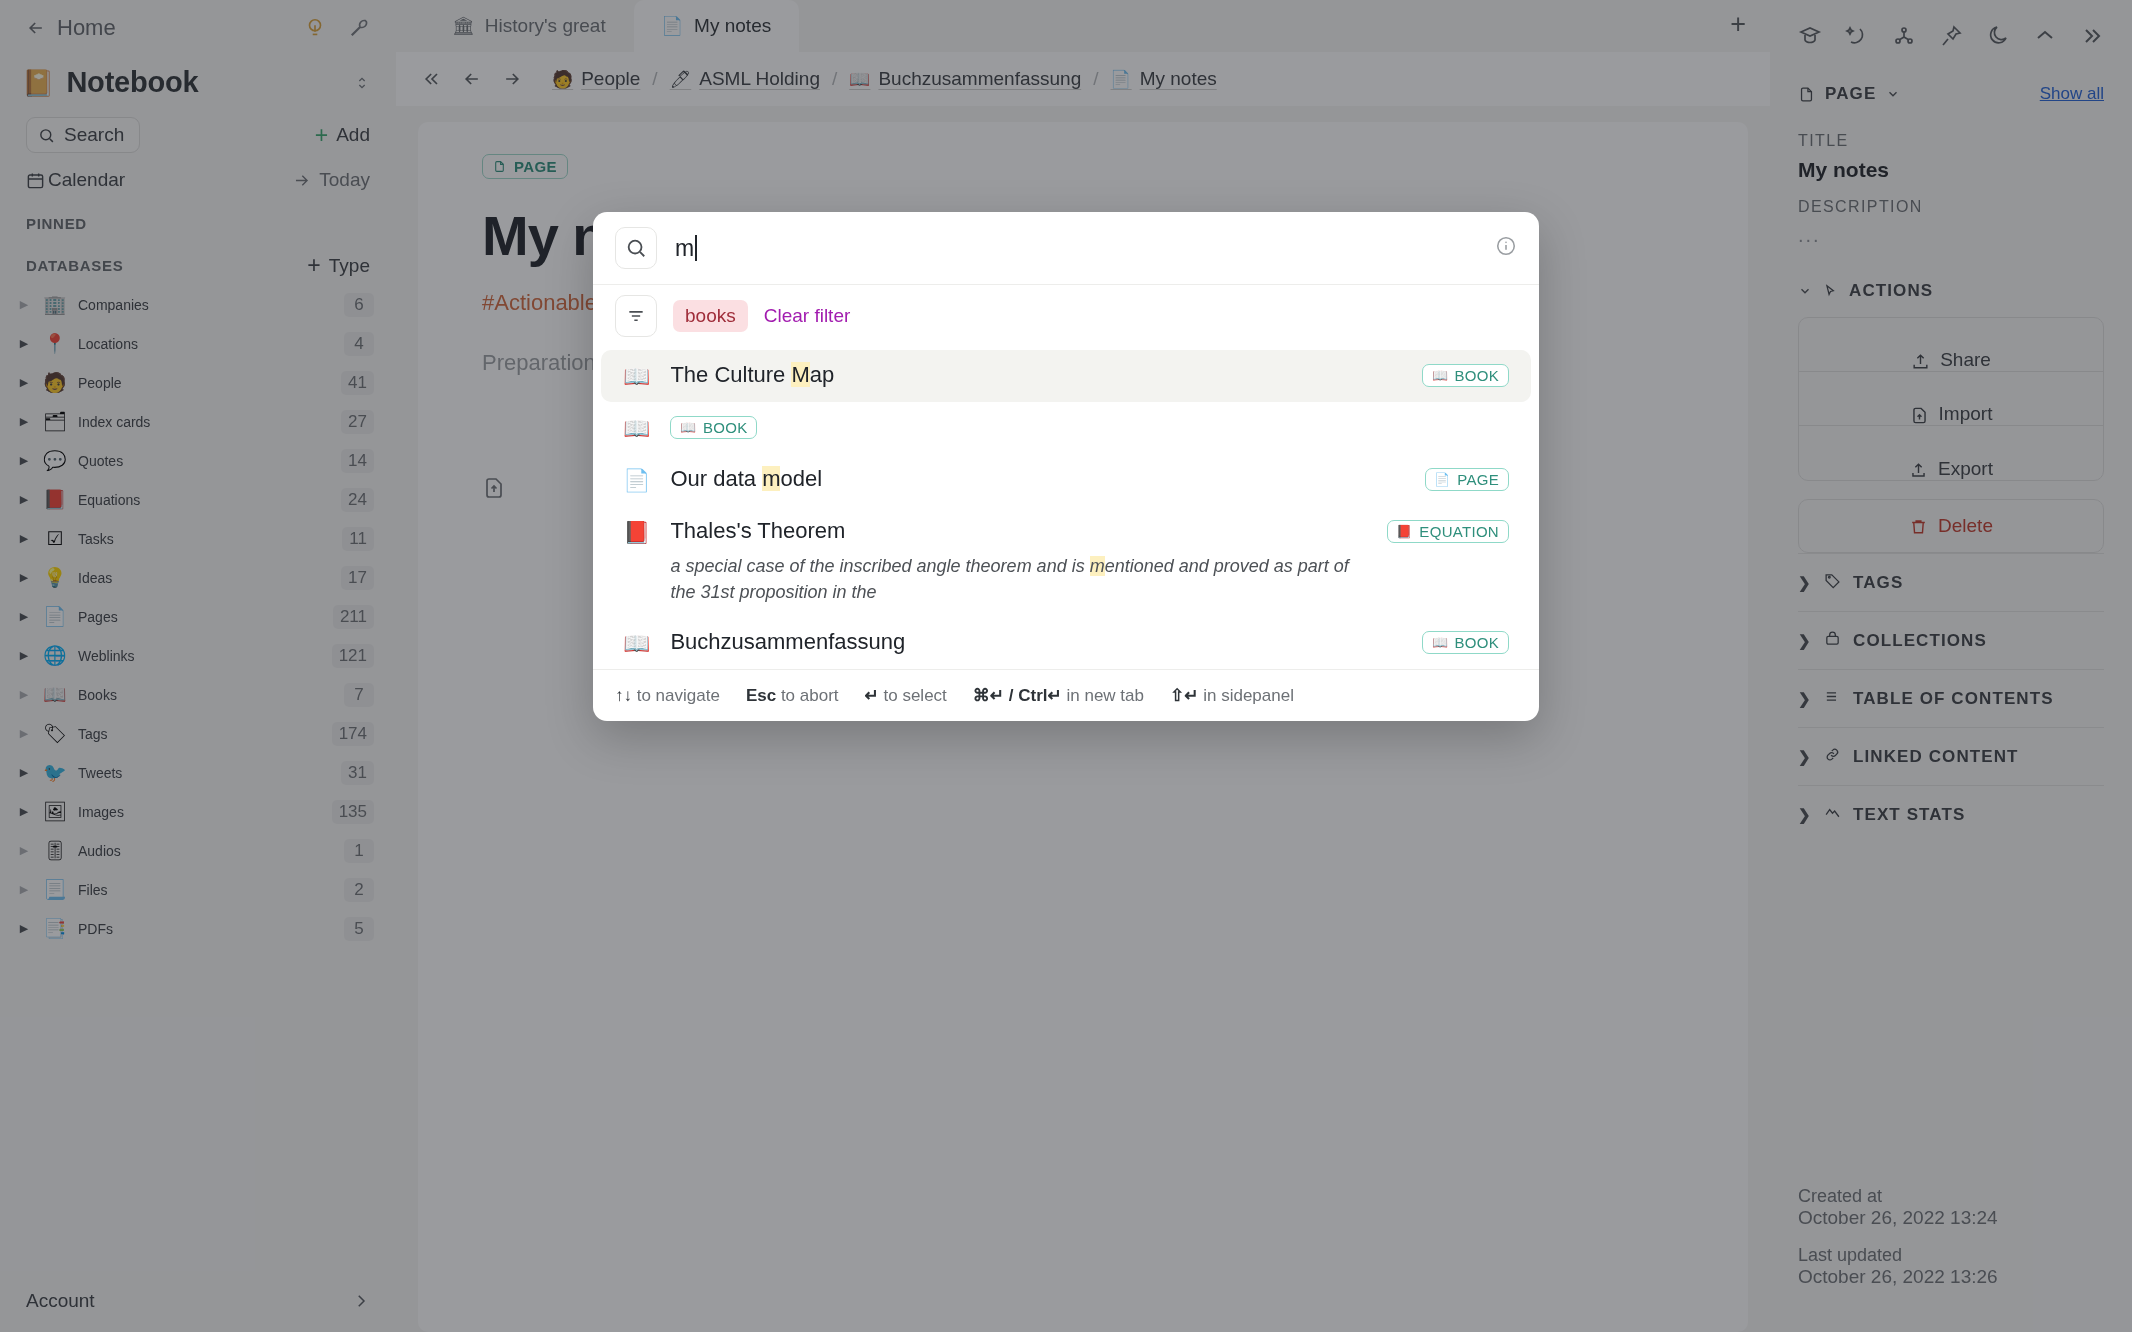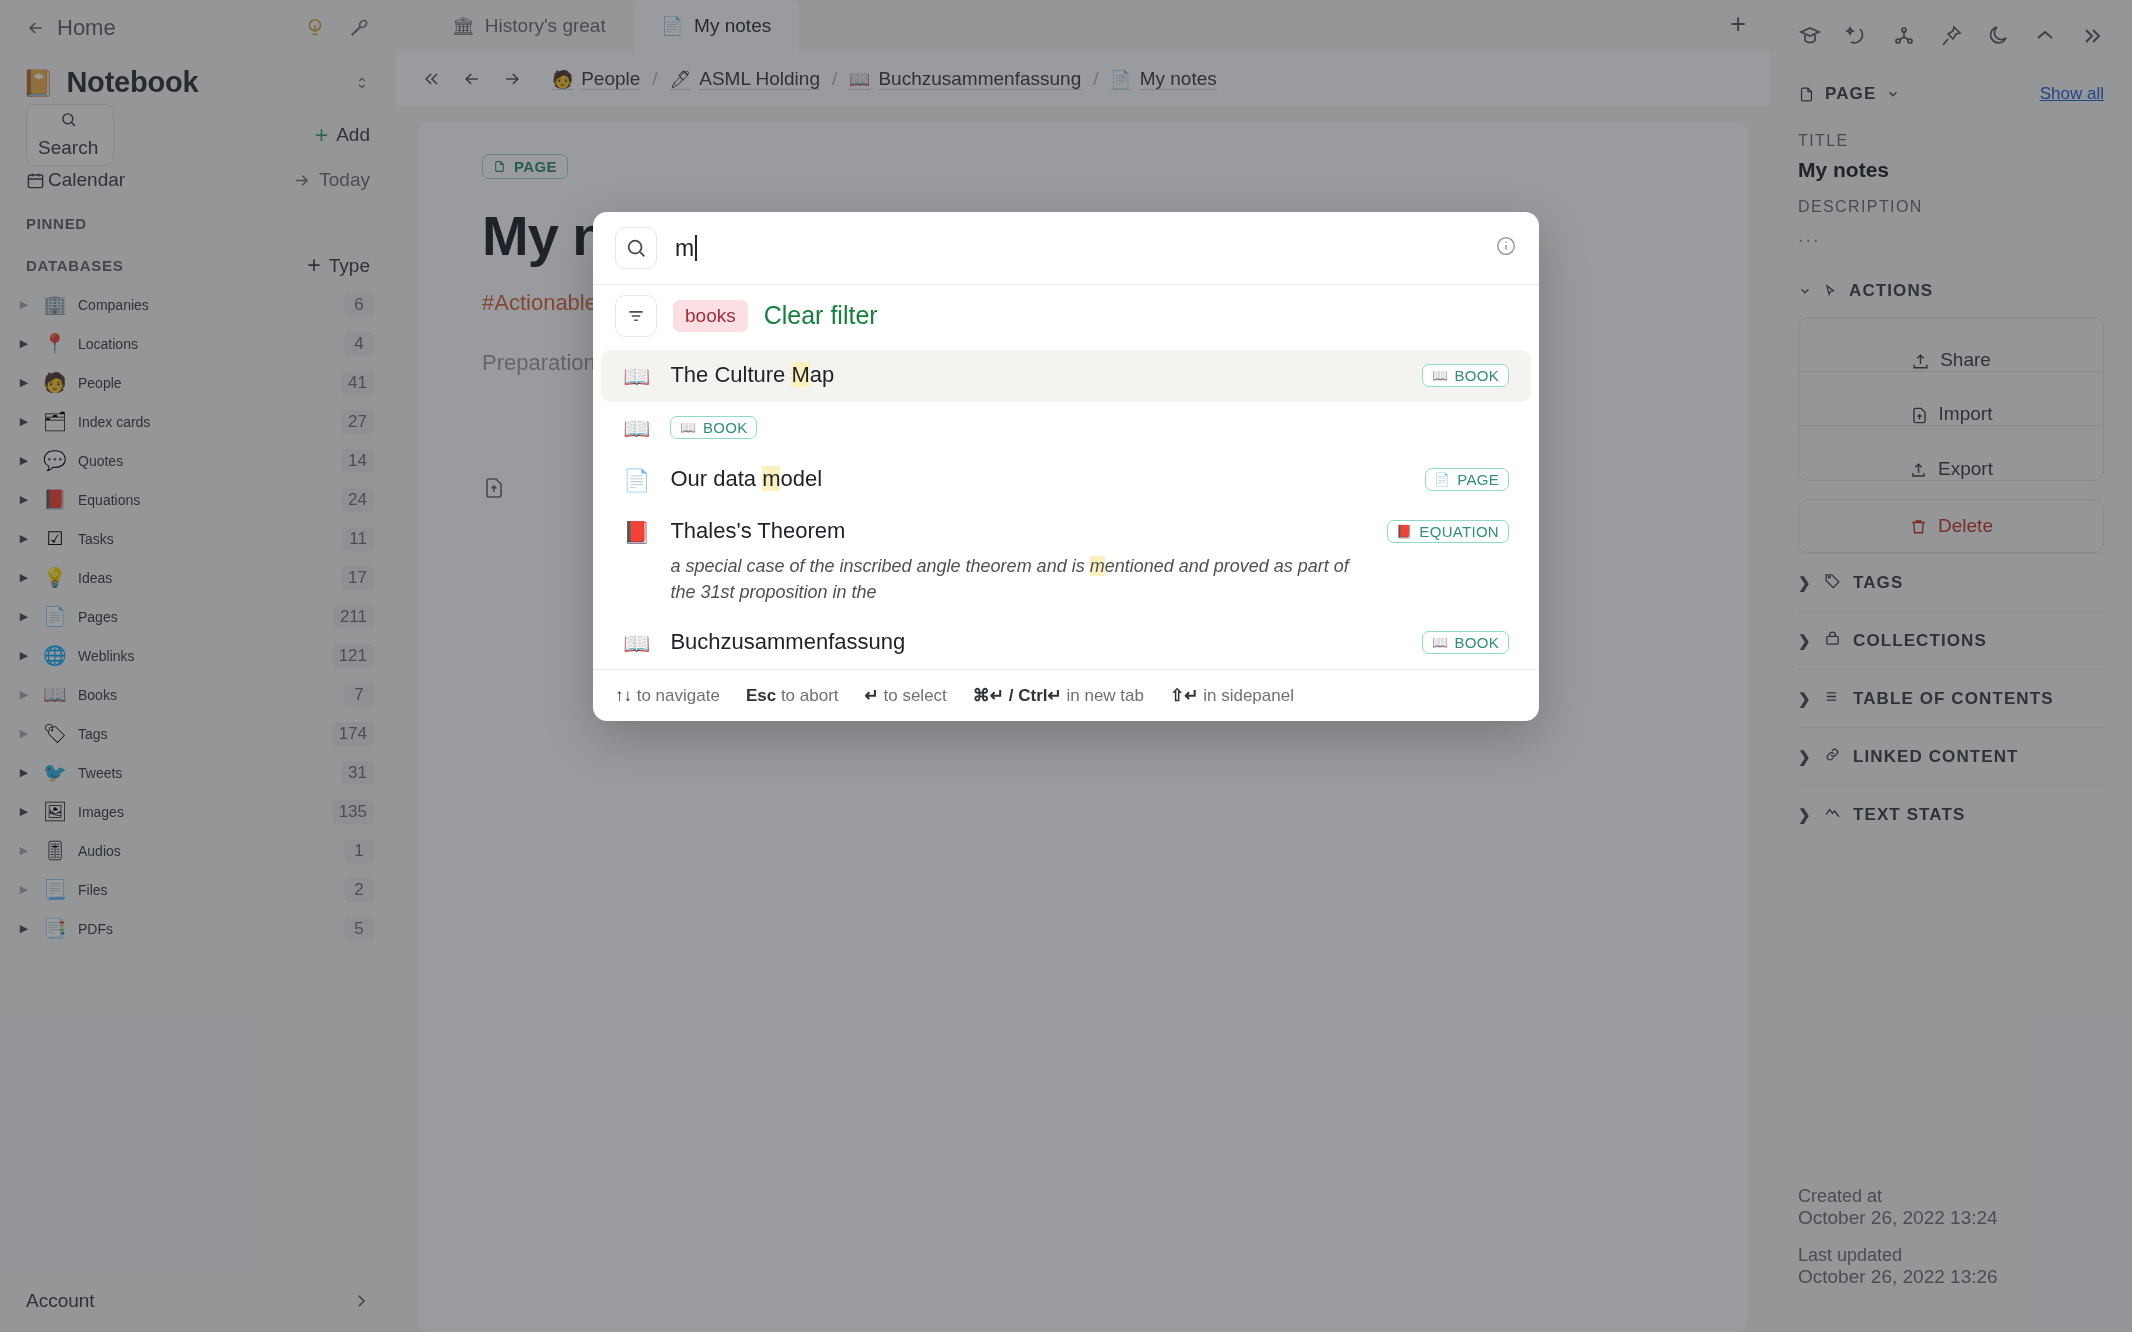--- a/index.html
+++ b/index.html
@@ -40,21 +40,21 @@
   .nb-chev { margin-left: auto; color: #70747a; }
 
   .sb-row {
     display: flex; align-items: center;
     padding: 0 26px; height: 44px; gap: 10px;
   }
   .search-box {
     display: inline-flex; align-items: center; gap: 9px;
     border: 1px solid #dcdcda; border-radius: 9px;
     padding: 6px 15px 6px 11px; background: #f9f9f8;
-    color: #3c4045; font-size: 19px; flex-direction: column;
+    color: #3c4045; font-size: 19px;
   }
   .add-btn { margin-left: auto; display: inline-flex; align-items: center; gap: 8px; color: #3c4045; font-size: 19px; }
   .add-plus { color: #3aa76d; font-size: 23px; line-height: 1; }
 
   .cal-row { display: flex; align-items: center; padding: 4px 26px 0 26px; height: 42px; }
   .cal-left { display: inline-flex; align-items: center; gap: 3px; color: #3c4045; font-size: 19px; }
   .cal-right { margin-left: auto; display: inline-flex; align-items: center; gap: 8px; color: #6d7176; font-size: 19px; }
 
   .sec-label {
     padding: 16px 26px 6px 26px; font-size: 15px; font-weight: bold;
@@ -164,21 +164,21 @@
     width: 42px; height: 42px; border: 1px solid #e6e6e4; border-radius: 10px;
     display: flex; align-items: center; justify-content: center; color: #4a4e53; flex: 0 0 42px;
   }
   .m-input { flex: 1; font-size: 23px; color: #20242a; display: flex; align-items: center; }
   .caret { display: inline-block; width: 2px; height: 26px; background: #20242a; margin-left: 1px; }
   .m-info { color: #9a9ea2; flex: 0 0 auto; }
 
   .m-filterrow { display: flex; align-items: center; gap: 16px; height: 62px; padding: 0 22px; border-top: 1px solid #ededeb; }
   .m-ficon { width: 42px; height: 42px; border: 1px solid #e6e6e4; border-radius: 10px; display: flex; align-items: center; justify-content: center; color: #4a4e53; flex: 0 0 42px; }
   .chip { background: #fbdfe2; color: #9f2d3a; border-radius: 7px; padding: 5px 12px; font-size: 19px; }
-  .clearf { color: #15803d; font-size: 25px; }
+  .clearf { color: #a21caf; font-size: 19px; }
 
   .res { padding: 4px 0 0 0; }
   .res-row { display: flex; align-items: flex-start; padding: 12px 22px; gap: 20px; border-radius: 10px; margin: 0 8px; }
   .res-row.sel { background: #f3f3f0; }
   .res-ico { font-size: 22px; flex: 0 0 26px; text-align: center; padding-top: 2px; }
   .res-main { flex: 1; min-width: 0; }
   .res-title { font-size: 22px; color: #20242a; }
   .res-title mark { background: #fdf0bf; color: #20242a; padding: 0; }
   .res-snip { font-size: 18px; font-style: italic; color: #4d5156; margin-top: 9px; line-height: 1.45; max-width: 730px; }
   .res-snip mark { background: #fdf0bf; color: #4d5156; padding: 0; }

